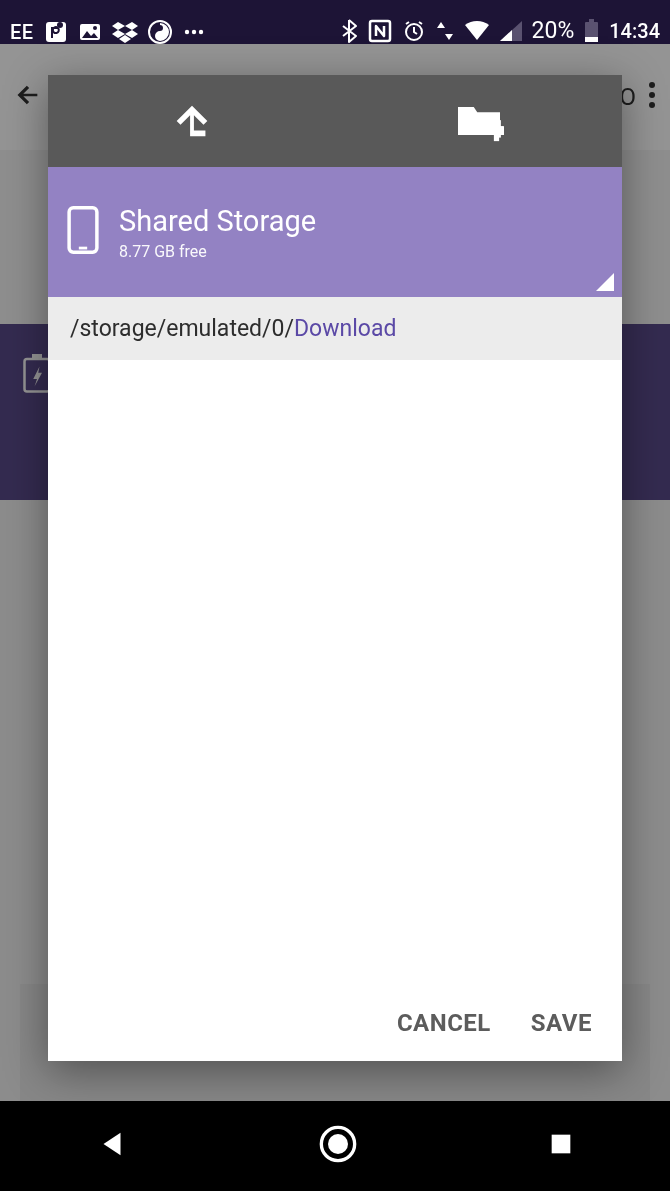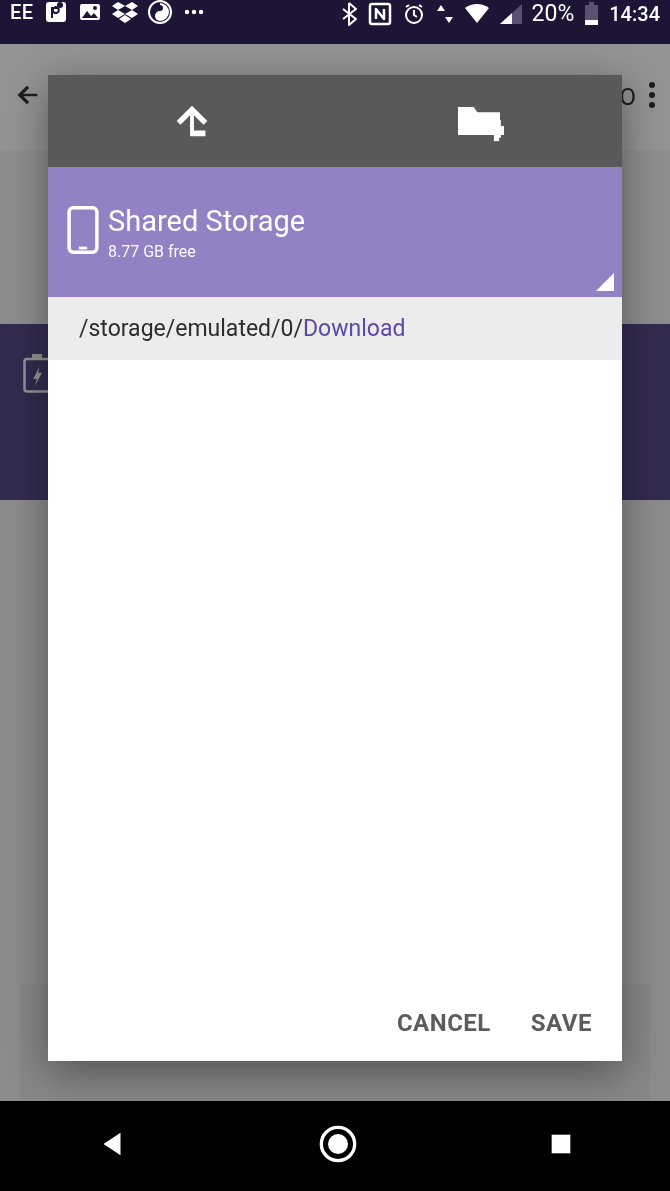--- a/index.html
+++ b/index.html
@@ -2,21 +2,21 @@
 <html><head>
 <meta charset="utf-8">
 <style>
   * { box-sizing: border-box; margin: 0; padding: 0; }
   html, body { width: 670px; height: 1191px; overflow: hidden; font-family: Roboto, Arial, sans-serif; }
   body { background: #000; position: relative; }
 
   
   .status-bar {
     position: absolute; top: 0; left: 0; right: 0; height: 44px;
-    background: #1d1436; color: #fff; display: flex; align-items: flex-start;
+    background: #1d1436; color: #fff; display: flex; align-items: flex-end;
     padding: 0 10px; font-size: 20px;
   }
   .status-left { display: flex; align-items: center; gap: 10px; }
   .status-right { margin-left: auto; display: flex; align-items: center; gap: 10px; }
   .status-bar svg { display: block; }
   .carrier { font-weight: 500; letter-spacing: 0.5px; }
   .batt-txt { font-size: 23px; }
   .clock-txt { font-size: 20px; font-weight: 500; }
 
   
@@ -46,34 +46,34 @@
     position: absolute; top: 75px; left: 48px; right: 48px; bottom: 130px;
     background: #fff; display: flex; flex-direction: column;
     box-shadow: 0 10px 40px rgba(0,0,0,0.4);
   }
   .dlg-top {
     height: 92px; background: #595959; display: flex; align-items: center;
   }
   .dlg-top .tbtn { flex: 1; display: flex; align-items: center; justify-content: center; height: 100%; }
   .dlg-storage {
     height: 130px; background: #9382c3; color: #fff; position: relative;
-    display: flex; align-items: center; padding-left: 18px; gap: 8px;
+    display: flex; align-items: center; padding-left: 18px; gap: 19px;
   }
   .dlg-storage .texts { display: flex; flex-direction: column; gap: 4px; }
   .dlg-storage .title { font-size: 29px; font-weight: 400; }
   .dlg-storage .sub { font-size: 16px; opacity: 0.95; }
   .dlg-storage .corner {
     position: absolute; right: 8px; bottom: 6px;
     width: 0; height: 0; border-style: solid;
     border-width: 0 0 18px 18px;
     border-color: transparent transparent #fff transparent;
   }
   .dlg-path {
     background: #ececec; color: #2d2d2d; font-size: 23px;
-    padding: 18px 31px; display: flex; flex-wrap: wrap;
+    padding: 18px 22px; display: flex; flex-wrap: wrap;
   }
   .dlg-path .seg-last { color: #5b49a6; font-weight: 400; }
   .dlg-body { flex: 1; background: #fff; }
   .dlg-actions {
     display: flex; justify-content: flex-end; gap: 40px;
     padding: 18px 30px 24px 0;
     margin-left: 44px;
   }
   .dlg-actions .btn { color: #5c5c5c; font-size: 24px; font-weight: 700; letter-spacing: 0.5px; }
 

